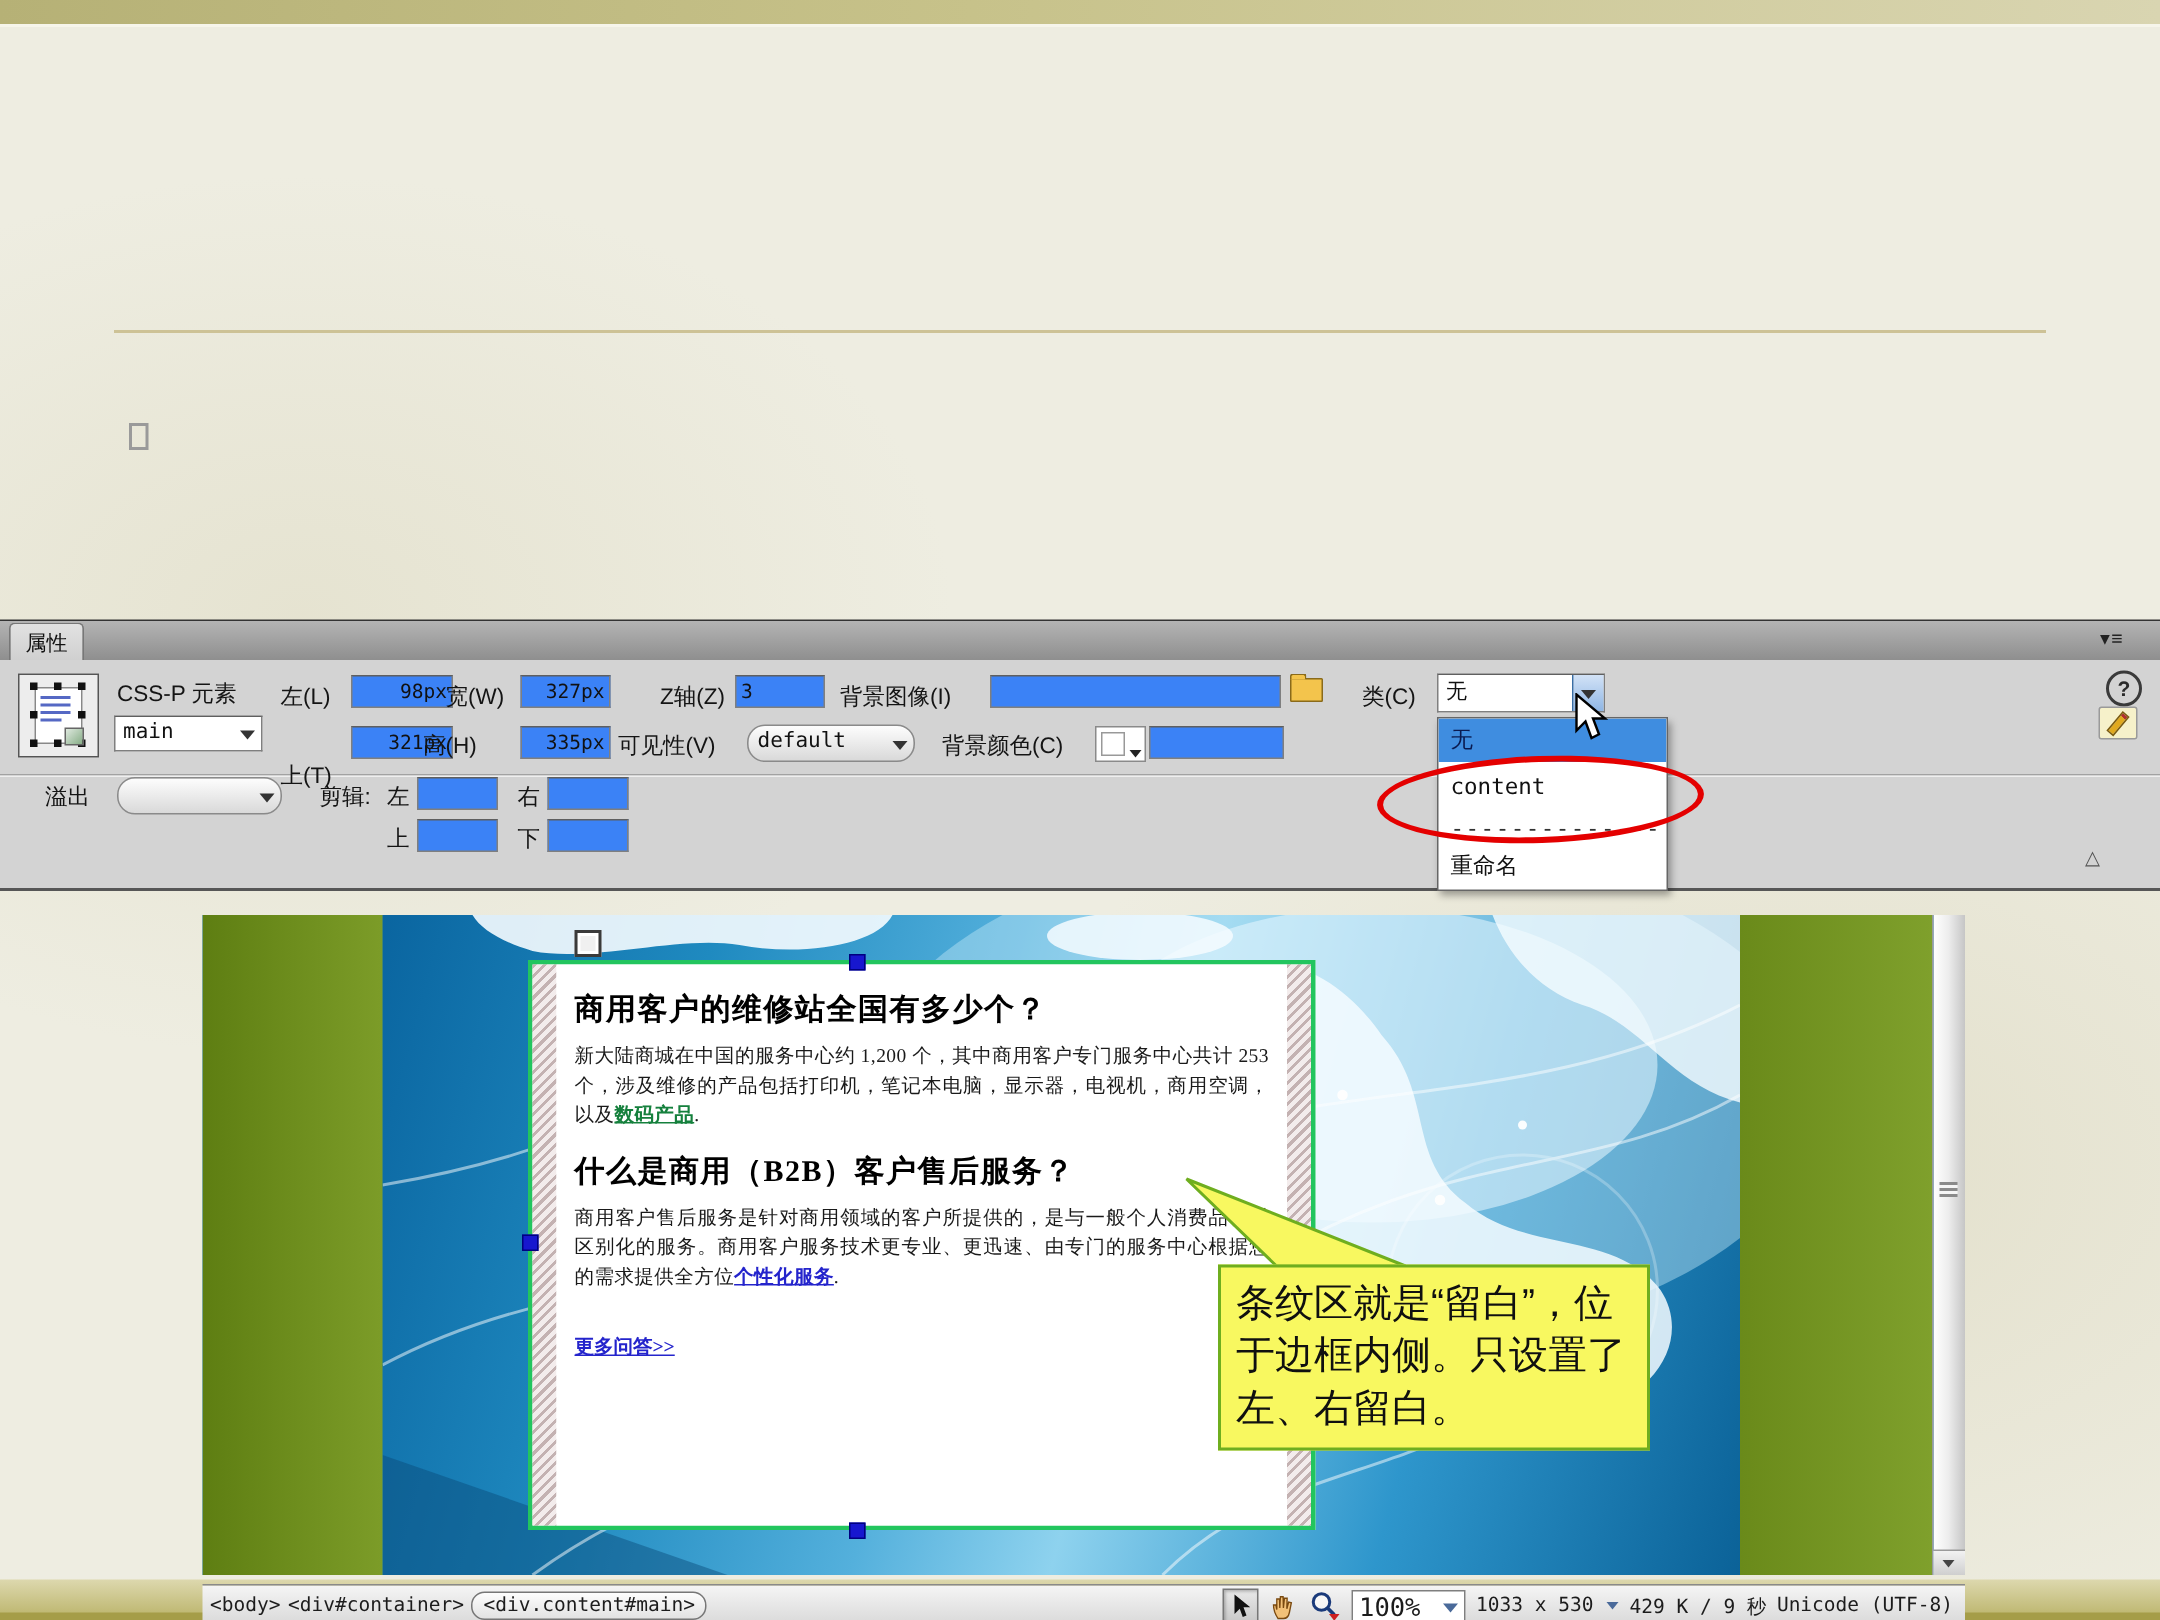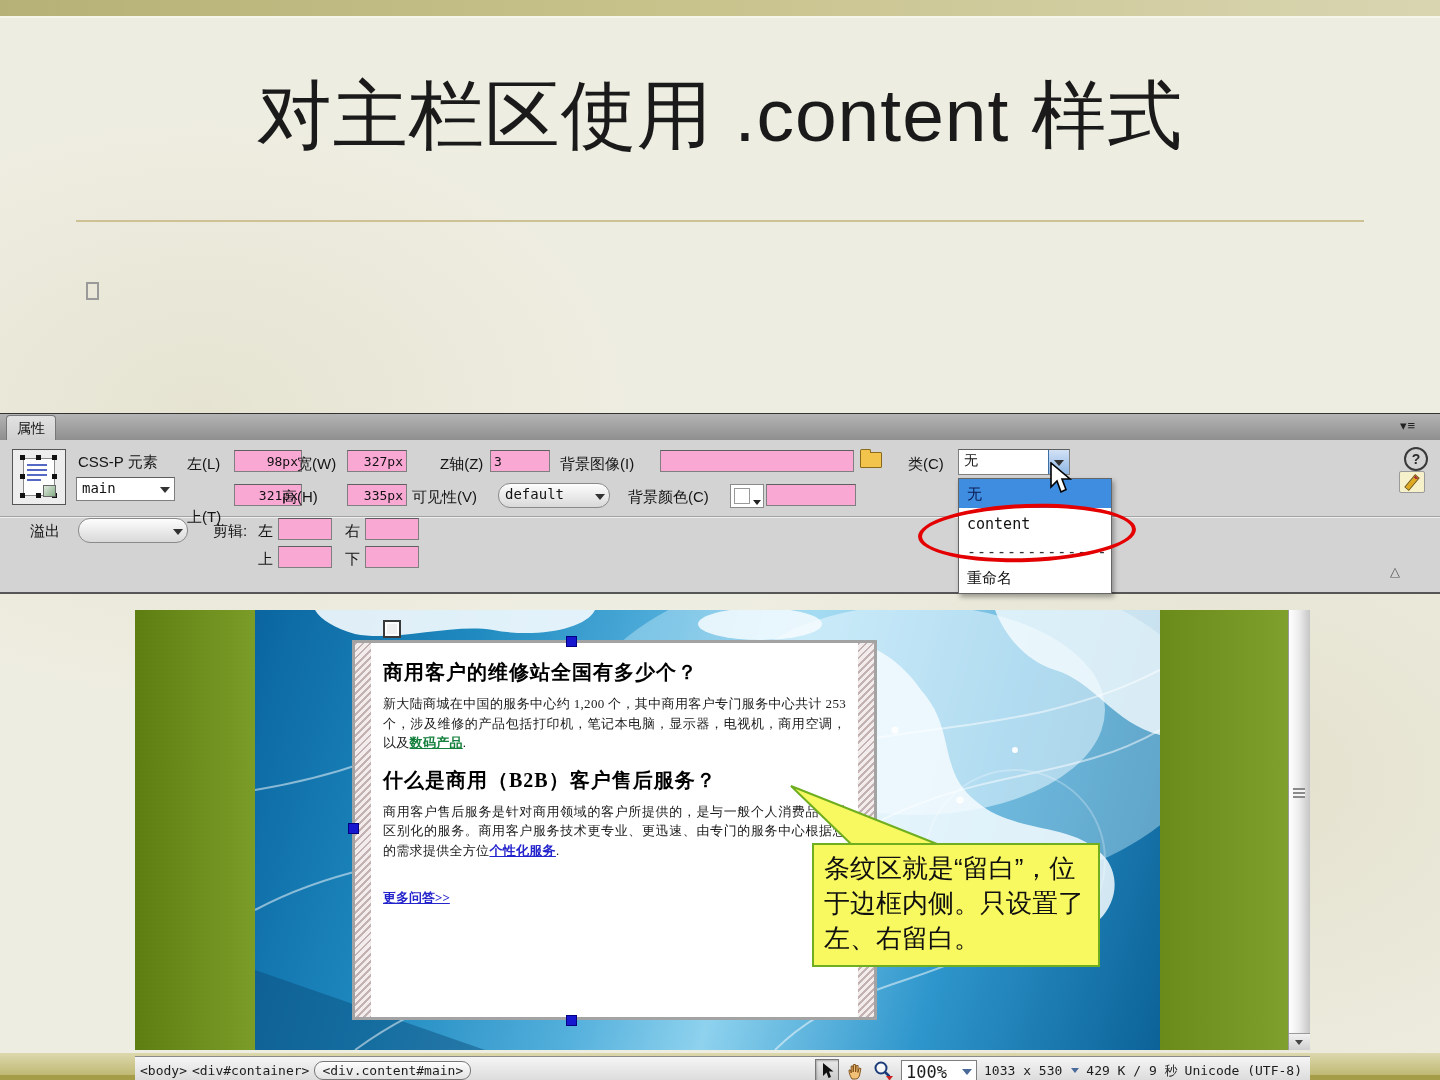--- a/index.html
+++ b/index.html
@@ -30,21 +30,21 @@
   #panel-strip{left:0;top:413px;width:1440px;height:27px;
     background:linear-gradient(#b4b4b4,#8d8d8d);border-top:1px solid #333;}
   #panel-tab{left:6px;top:415px;width:48px;height:25px;background:linear-gradient(#e2e2e2,#cfcfcf);
     border:1px solid #777;border-bottom:none;border-radius:4px 4px 0 0;
     font-size:14px;color:#111;text-align:center;line-height:25px;}
   #panel-menu{left:1400px;top:418px;font-size:13px;color:#222;letter-spacing:1px;}
   #panel-body{left:0;top:440px;width:1440px;height:152px;background:#d3d3d3;border-bottom:2px solid #565656;}
   #panel-groove{left:0;top:516px;width:1440px;height:0;border-top:1px solid #a2a2a2;border-bottom:1px solid #efefef;}
 
   .lbl{position:absolute;font-size:15px;color:#141414;white-space:nowrap;}
-  .field{position:absolute;height:20px;border:1px solid #7f7f7f;border-top-color:#5f5f5f;background:#f9a8d4;
+  .field{position:absolute;height:20px;border:1px solid #7f7f7f;border-top-color:#5f5f5f;background:#3b82f6;
     font-family:"DejaVu Sans Mono",monospace;font-size:13px;color:#111;padding:0 3px;box-sizing:content-box;}
   .field.num{text-align:right;}
   .combo{position:absolute;background:#fff;border:1px solid #7f7f7f;border-top-color:#5f5f5f;
     font-family:"DejaVu Sans Mono",monospace;font-size:14px;color:#111;}
   .combo .txt{position:absolute;left:5px;top:2px;white-space:nowrap;}
   .arr{position:absolute;right:4px;top:50%;margin-top:-2px;width:0;height:0;
     border-left:5px solid transparent;border-right:5px solid transparent;border-top:6px solid #333;}
   .combo3d{position:absolute;border:1px solid #8a8a8a;border-radius:12px;
     background:linear-gradient(#fdfdfd,#d9d9d9);font-family:"DejaVu Sans Mono",monospace;font-size:14px;color:#111;}
 
@@ -93,21 +93,21 @@
   #green-right{position:absolute;left:1025px;top:0;width:128px;height:440px;background:linear-gradient(to right,#6a8a1a,#7fa02c);}
   #vscrollbar{position:absolute;left:1153px;top:0;width:22px;height:440px;
     background:linear-gradient(to right,#ffffff,#ededed 45%,#c2c2c2);border-left:1px solid #9a9a9a;}
   #vscrollbar .grip{position:absolute;left:4px;top:178px;width:12px;height:10px;
     background:repeating-linear-gradient(#8a8a8a 0 2px,#f5f5f5 2px 4px);}
   #vscrollbar .btn{position:absolute;left:0;bottom:0;width:21px;height:16px;background:linear-gradient(#f2f2f2,#cfcfcf);
     border-top:1px solid #9a9a9a;}
   #vscrollbar .btn i{position:absolute;left:6px;top:6px;width:0;height:0;
     border-left:4px solid transparent;border-right:4px solid transparent;border-top:5px solid #444;}
 
-  #apdiv{position:absolute;left:217px;top:30px;width:525px;height:380px;border:3px solid #a3a3a3;
+  #apdiv{position:absolute;left:217px;top:30px;width:525px;height:380px;border:3px solid #22c55e;
     background:#fff;display:flex;box-sizing:border-box;}
   .hatch{width:16px;background:repeating-linear-gradient(135deg,#c4b2b2 0 2px,#f3ecec 2px 5px);}
   #apcontent{flex:1;background:#fff;padding:2px 12px 0 12px;overflow:hidden;
     font-family:"Liberation Serif",serif;color:#1a1a1a;}
   #apcontent h3{font-size:20px;margin:14px 0 6px 0;letter-spacing:1px;color:#000;}
   #apcontent p{font-size:13px;line-height:1.5;letter-spacing:.3px;margin:8px 0;text-align:justify;}
   .link-red{color:#15803d;text-decoration:underline;font-weight:bold;}
   .link-blue{color:#2424cc;text-decoration:underline;font-weight:bold;}
   #more-link{display:inline-block;margin-top:21px;font-size:13px;}
 
@@ -135,21 +135,20 @@
   .sb-txt{white-space:nowrap;}
   .mini-arr{width:0;height:0;border-left:4px solid transparent;border-right:4px solid transparent;
     border-top:5px solid #4a6a9a;display:inline-block;margin-left:2px;}
 </style>
 </head>
 <body>
 
 <div id="slide">
 
   <div class="abs" id="topbar"></div>
-  <div class="abs" id="page-title">对主栏区使用 .content 样式</div>
   <div class="abs" id="title-rule"></div>
   <div class="abs" id="bullet-marker"></div>
   <div class="abs" id="bullet-text">
   </div>
 
   <div class="abs" id="panel-strip"></div>
   <div class="abs" id="panel-tab">属性</div>
   <div class="abs" id="panel-menu">▾≡</div>
   <div class="abs" id="panel-body"></div>
   <div class="abs" id="panel-groove"></div>

